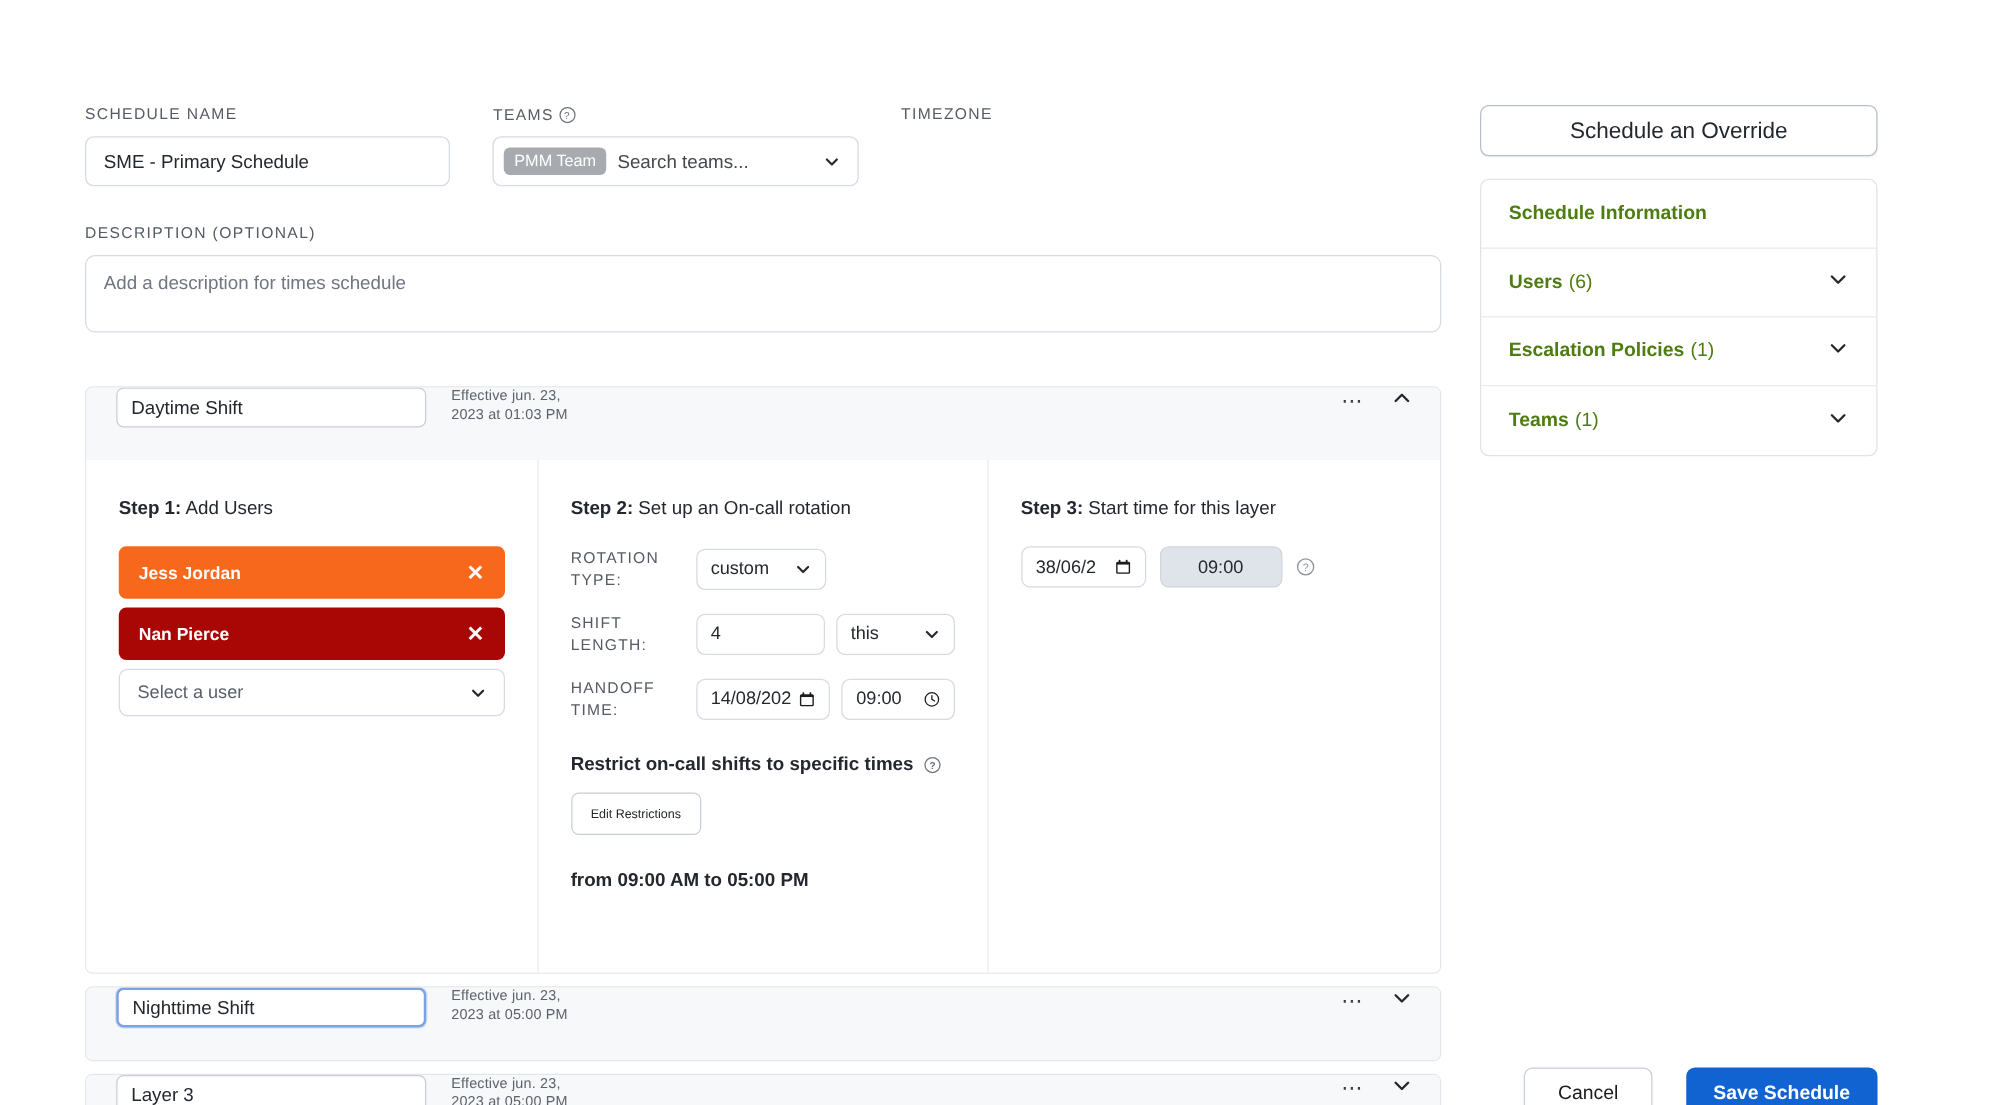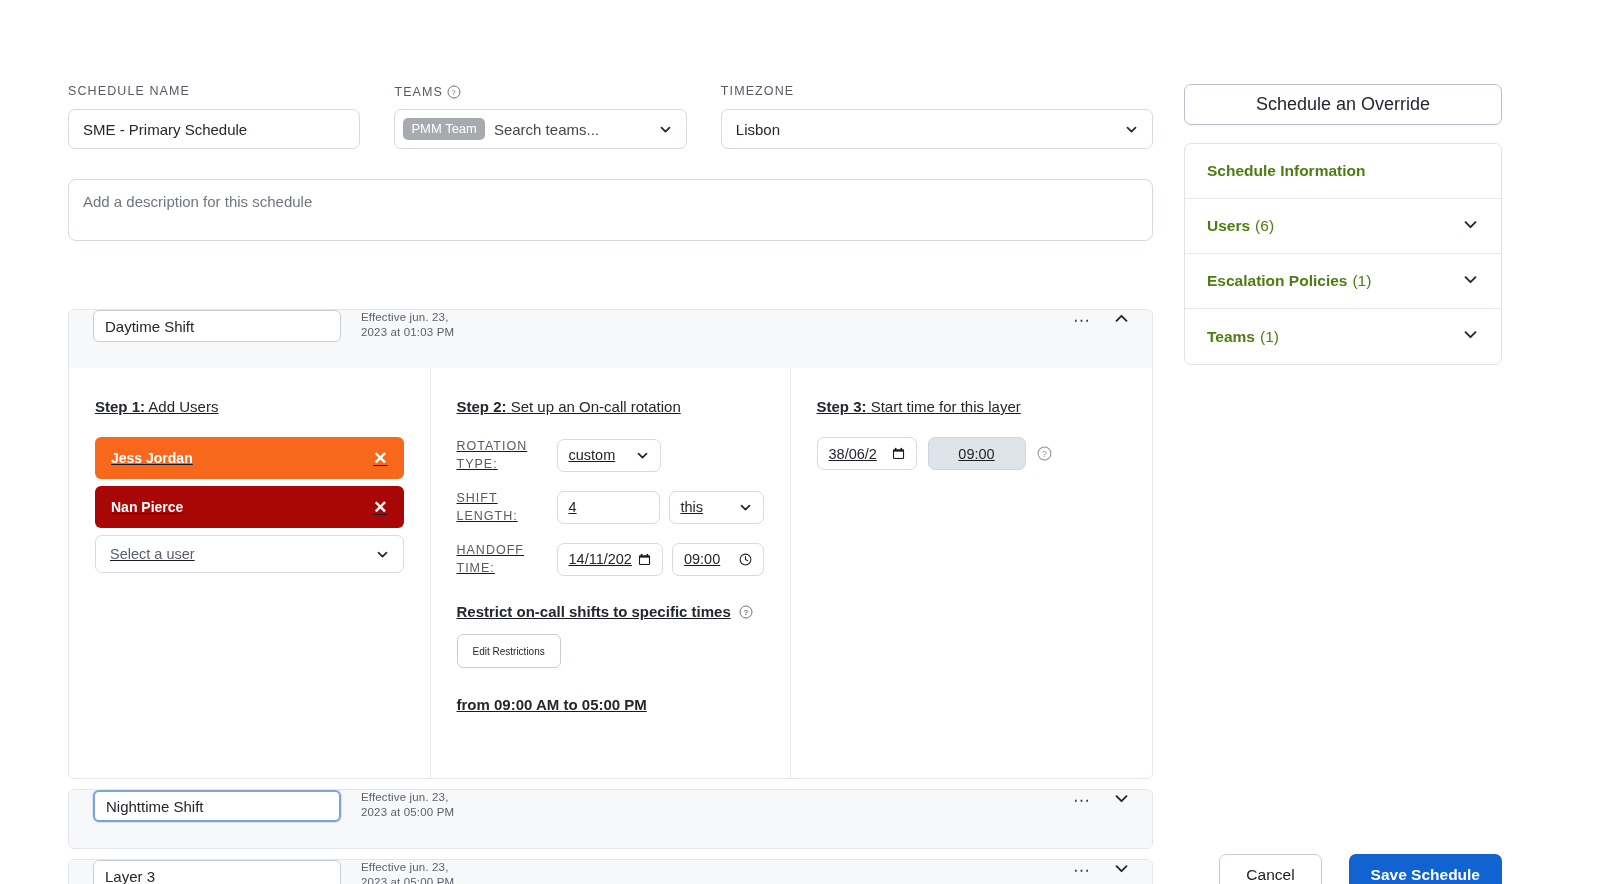--- a/index.html
+++ b/index.html
@@ -110,21 +110,21 @@
   .layer-eff {
     font-size: 11.5px;
     line-height: 15px;
     color: #5c626b;
     letter-spacing: .15px;
   }
   .layer-actions { margin-left: auto; display: flex; align-items: center; gap: 22px; }
   .dots { font-size: 17px; color: #3a3f46; letter-spacing: 1px; line-height: 10px; }
 
   .layer-body { display: flex; background: #fff; height: 410px; }
-  .lcol { padding: 30px 26px 0 26px; text-decoration: underline; }
+  .lcol { padding: 30px 26px 0 26px; }
   .lcol.c1 { width: 362px; border-right: 1px solid #e6e9ed; }
   .lcol.c2 { width: 360px; border-right: 1px solid #e6e9ed; }
   .lcol.c3 { width: 362px; }
 
   .step-title { font-size: 15px; color: #23272e; margin-bottom: 22px; }
   .step-title b { font-weight: 700; }
 
   .user-pill {
     height: 42px; border-radius: 6px;
     display: flex; align-items: center;
@@ -263,34 +263,29 @@
                 <path d="M2.5 4.6 L6.5 8.6 L10.5 4.6" fill="none" stroke="#23272e" stroke-width="1.7" stroke-linecap="round" stroke-linejoin="round"></path>
               </svg>
           </span>
         </div>
       </div>
 
       <div class="col-tz">
         <div class="lbl-wrap">
             <div class="field-label">TIMEZONE</div>
           </div>
-        <div class="box">
-          <span>Lisbon</span>
-          <span class="caret">
-            <svg width="13" height="13" viewBox="0 0 13 13">
-                <path d="M2.5 4.6 L6.5 8.6 L10.5 4.6" fill="none" stroke="#23272e" stroke-width="1.7" stroke-linecap="round" stroke-linejoin="round"></path>
-              </svg>
-          </span>
-        </div>
       </div>
     </div>
 
     <div class="desc-wrap">
+      <div class="lbl-wrap">
+          <div class="field-label">DESCRIPTION (OPTIONAL)</div>
+        </div>
       <div class="textarea">
-        <span>Add a description for this schedule</span>
+        <span>Add a description for times schedule</span>
       </div>
     </div>
   </div>
 
   <div class="layers">
 
     <div class="layer-card">
       <div class="layer-head">
         <div class="layer-name-input">
           <span>Daytime Shift</span>
@@ -362,21 +357,21 @@
                 <svg width="13" height="13" viewBox="0 0 13 13">
                     <path d="M2.5 4.6 L6.5 8.6 L10.5 4.6" fill="none" stroke="#23272e" stroke-width="1.7" stroke-linecap="round" stroke-linejoin="round"></path>
                   </svg>
               </span>
             </div>
           </div>
 
           <div class="s2row">
             <div class="s2lbl">HANDOFF TIME:</div>
             <div class="ctl date">
-              <span>14/11/202</span>
+              <span>14/08/202</span>
               <span class="ico">
                 <svg width="13" height="13" viewBox="0 0 14 14">
                     <rect x="1" y="2.5" width="12" height="10.5" rx="1.3" fill="#1b1b1f"></rect>
                     <rect x="2.2" y="5" width="9.6" height="6.8" fill="#fff"></rect>
                     <rect x="3.2" y="0.8" width="1.5" height="2.6" rx=".6" fill="#1b1b1f"></rect>
                     <rect x="9.3" y="0.8" width="1.5" height="2.6" rx=".6" fill="#1b1b1f"></rect>
                   </svg>
               </span>
             </div>
             <div class="gap8"></div>

